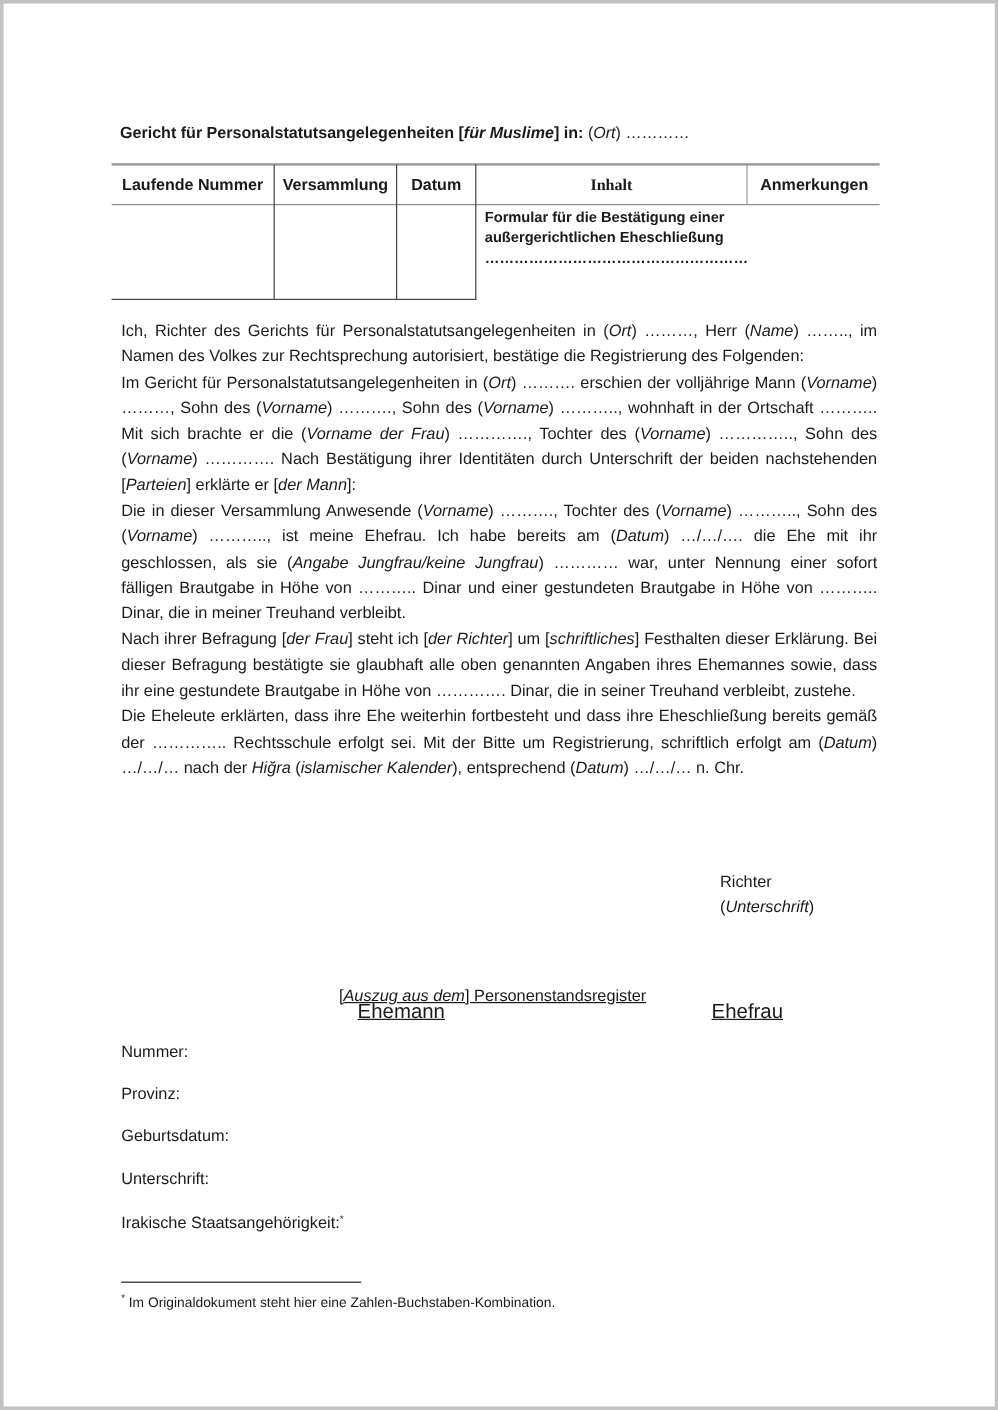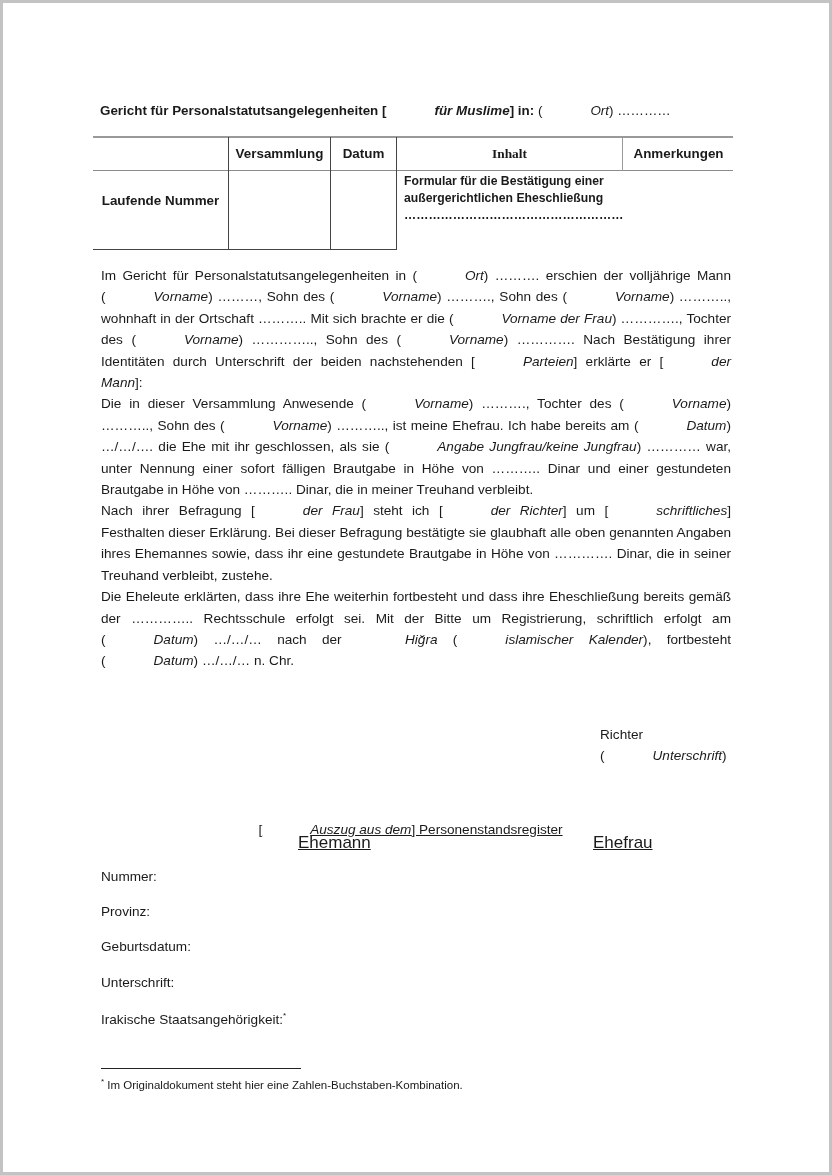--- a/index.html
+++ b/index.html
@@ -7,21 +7,21 @@
   .page { position:absolute; left:0; top:0; width:826px; height:1169px; border:3px solid #c3c3c3; background:#fff; }
   .abs { position:absolute; }
   .title { left:100px; top:103px; font-size:13.4px; font-weight:bold; white-space:nowrap; }
   .title .n { font-weight:normal; }
   .hline { position:absolute; background:#8c8c8c; height:1px; }
   .vline { position:absolute; background:#444; width:1px; }
   .th { position:absolute; top:146px; font-size:13.4px; font-weight:bold; text-align:center; white-space:nowrap; }
   .cell-inhalt { position:absolute; left:404px; top:173px; font-size:12.2px; font-weight:bold; line-height:17px; width:230px; }
   .body-text { position:absolute; left:101px; top:265px; width:630px; font-size:13.6px; line-height:21.4px; text-align:justify; }
   .body-text p { margin:0; }
-  i { font-style:italic;margin-left:48px; }
+  i { font-style:italic; }
   .sig { position:absolute; left:600px; width:130px; text-align:left; font-size:13.6px; }
   .reg-title { position:absolute; left:0; width:821px; top:822px; text-align:center; font-size:13.6px; text-decoration:underline; }
   .col-head { position:absolute; top:833px; font-size:17px; text-decoration:underline; }
   .field { position:absolute; left:101px; font-size:13.6px; }
   .fn-rule { position:absolute; left:101px; top:1068px; width:200px; height:1px; background:#222; }
   .fn { position:absolute; left:101px; top:1077px; font-size:11.5px; }
   sup { font-size:8px; vertical-align:super; }
 </style>
 </head>
 <body>
@@ -34,38 +34,39 @@
 
 <div>
   <div class="hline" style="left:93px; top:136px; width:640px; height:2px; background:#999;"></div>
   <div class="hline" style="left:93px; top:170px; width:640px;"></div>
   <div class="hline" style="left:93px; top:249px; width:304px; background:#444;"></div>
   <div class="vline" style="left:228px; top:137px; height:113px;"></div>
   <div class="vline" style="left:330px; top:137px; height:113px;"></div>
   <div class="vline" style="left:396px; top:137px; height:113px;"></div>
   <div class="vline" style="left:622px; top:137px; height:34px; background:#999;"></div>
 
-  <div class="th" style="left:93px; width:135px;margin-top:47px;">Laufende Nummer</div>
+  <div class="th" style="left:93px; width:135px;">Laufende Nummer</div>
   <div class="th" style="left:229px; width:101px;">Versammlung</div>
   <div class="th" style="left:331px; width:65px;">Datum</div>
   <div class="th" style="left:397px; width:225px;font-family:Liberation Serif, serif;">Inhalt</div>
   <div class="th" style="left:623px; width:111px;">Anmerkungen</div>
 
   <div class="cell-inhalt">
     <div>Formular für die Bestätigung einer</div>
     <div>außergerichtlichen Eheschließung</div>
     <div>………………………………………………</div>
   </div>
 </div>
 
 <div class="body-text">
+  <p><span>Ich, Richter des Gerichts für Personalstatutsangelegenheiten in (</span><i>Ort</i><span>) ………, Herr (</span><i>Name</i><span>) …….., im Namen des Volkes zur Rechtsprechung autorisiert, bestätige die Registrierung des Folgenden:</span></p>
   <p><span>Im Gericht für Personalstatutsangelegenheiten in (</span><i>Ort</i><span>) ………. erschien der volljährige Mann (</span><i>Vorname</i><span>) ………, Sohn des (</span><i>Vorname</i><span>) ………., Sohn des (</span><i>Vorname</i><span>) ……….., wohnhaft in der Ortschaft ……….. Mit sich brachte er die (</span><i>Vorname der Frau</i><span>) …………., Tochter des (</span><i>Vorname</i><span>) ………….., Sohn des (</span><i>Vorname</i><span>) …………. Nach Bestätigung ihrer Identitäten durch Unterschrift der beiden nachstehenden [</span><i>Parteien</i><span>] erklärte er [</span><i>der Mann</i><span>]:</span></p>
   <p><span>Die in dieser Versammlung Anwesende (</span><i>Vorname</i><span>) ………., Tochter des (</span><i>Vorname</i><span>) ……….., Sohn des (</span><i>Vorname</i><span>) ……….., ist meine Ehefrau. Ich habe bereits am (</span><i>Datum</i><span>) …/…/…. die Ehe mit ihr geschlossen, als sie (</span><i>Angabe Jungfrau/keine Jungfrau</i><span>) ………… war, unter Nennung einer sofort fälligen Brautgabe in Höhe von ……….. Dinar und einer gestundeten Brautgabe in Höhe von ……….. Dinar, die in meiner Treuhand verbleibt.</span></p>
   <p><span>Nach ihrer Befragung [</span><i>der Frau</i><span>] steht ich [</span><i>der Richter</i><span>] um [</span><i>schriftliches</i><span>] Festhalten dieser Erklärung. Bei dieser Befragung bestätigte sie glaubhaft alle oben genannten Angaben ihres Ehemannes sowie, dass ihr eine gestundete Brautgabe in Höhe von …………. Dinar, die in seiner Treuhand verbleibt, zustehe.</span></p>
-  <p><span>Die Eheleute erklärten, dass ihre Ehe weiterhin fortbesteht und dass ihre Eheschließung bereits gemäß der ………….. Rechtsschule erfolgt sei. Mit der Bitte um Registrierung, schriftlich erfolgt am (</span><i>Datum</i><span>) …/…/… nach der </span><i>Hiğra</i><span> (</span><i>islamischer Kalender</i><span>), fortbesteht (</span><i>Datum</i><span>) …/…/… n. Chr.</span></p>
+  <p><span>Die Eheleute erklärten, dass ihre Ehe weiterhin fortbesteht und dass ihre Eheschließung bereits gemäß der ………….. Rechtsschule erfolgt sei. Mit der Bitte um Registrierung, schriftlich erfolgt am (</span><i>Datum</i><span>) …/…/… nach der </span><i>Hiğra</i><span> (</span><i>islamischer Kalender</i><span>), entsprechend (</span><i>Datum</i><span>) …/…/… n. Chr.</span></p>
 </div>
 
 <div class="sig" style="top:727px;">Richter</div>
 <div class="sig" style="top:748px;">
   <span>(</span><i>Unterschrift</i><span>)</span>
 </div>
 
 <div class="reg-title">
   <span>[</span><i>Auszug aus dem</i><span>] Personenstandsregister</span>
 </div>

